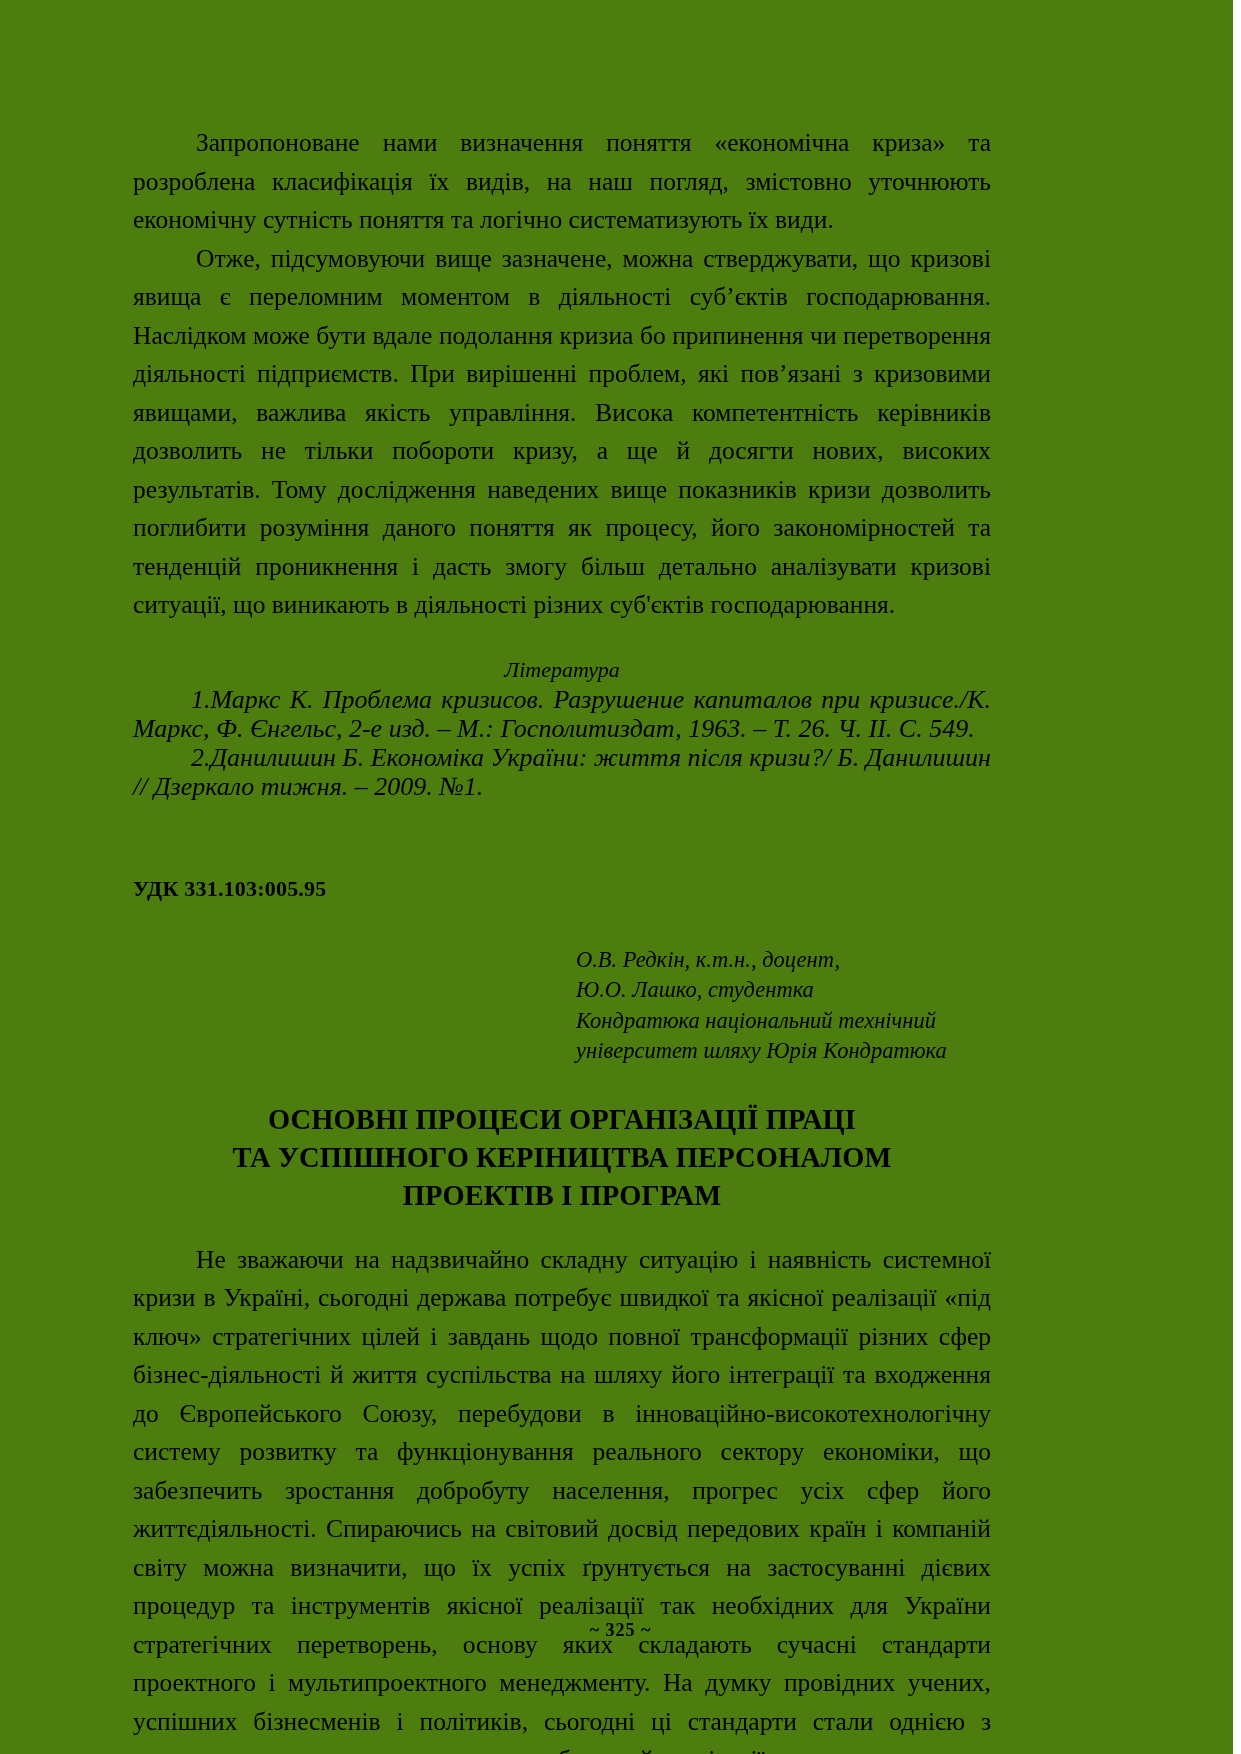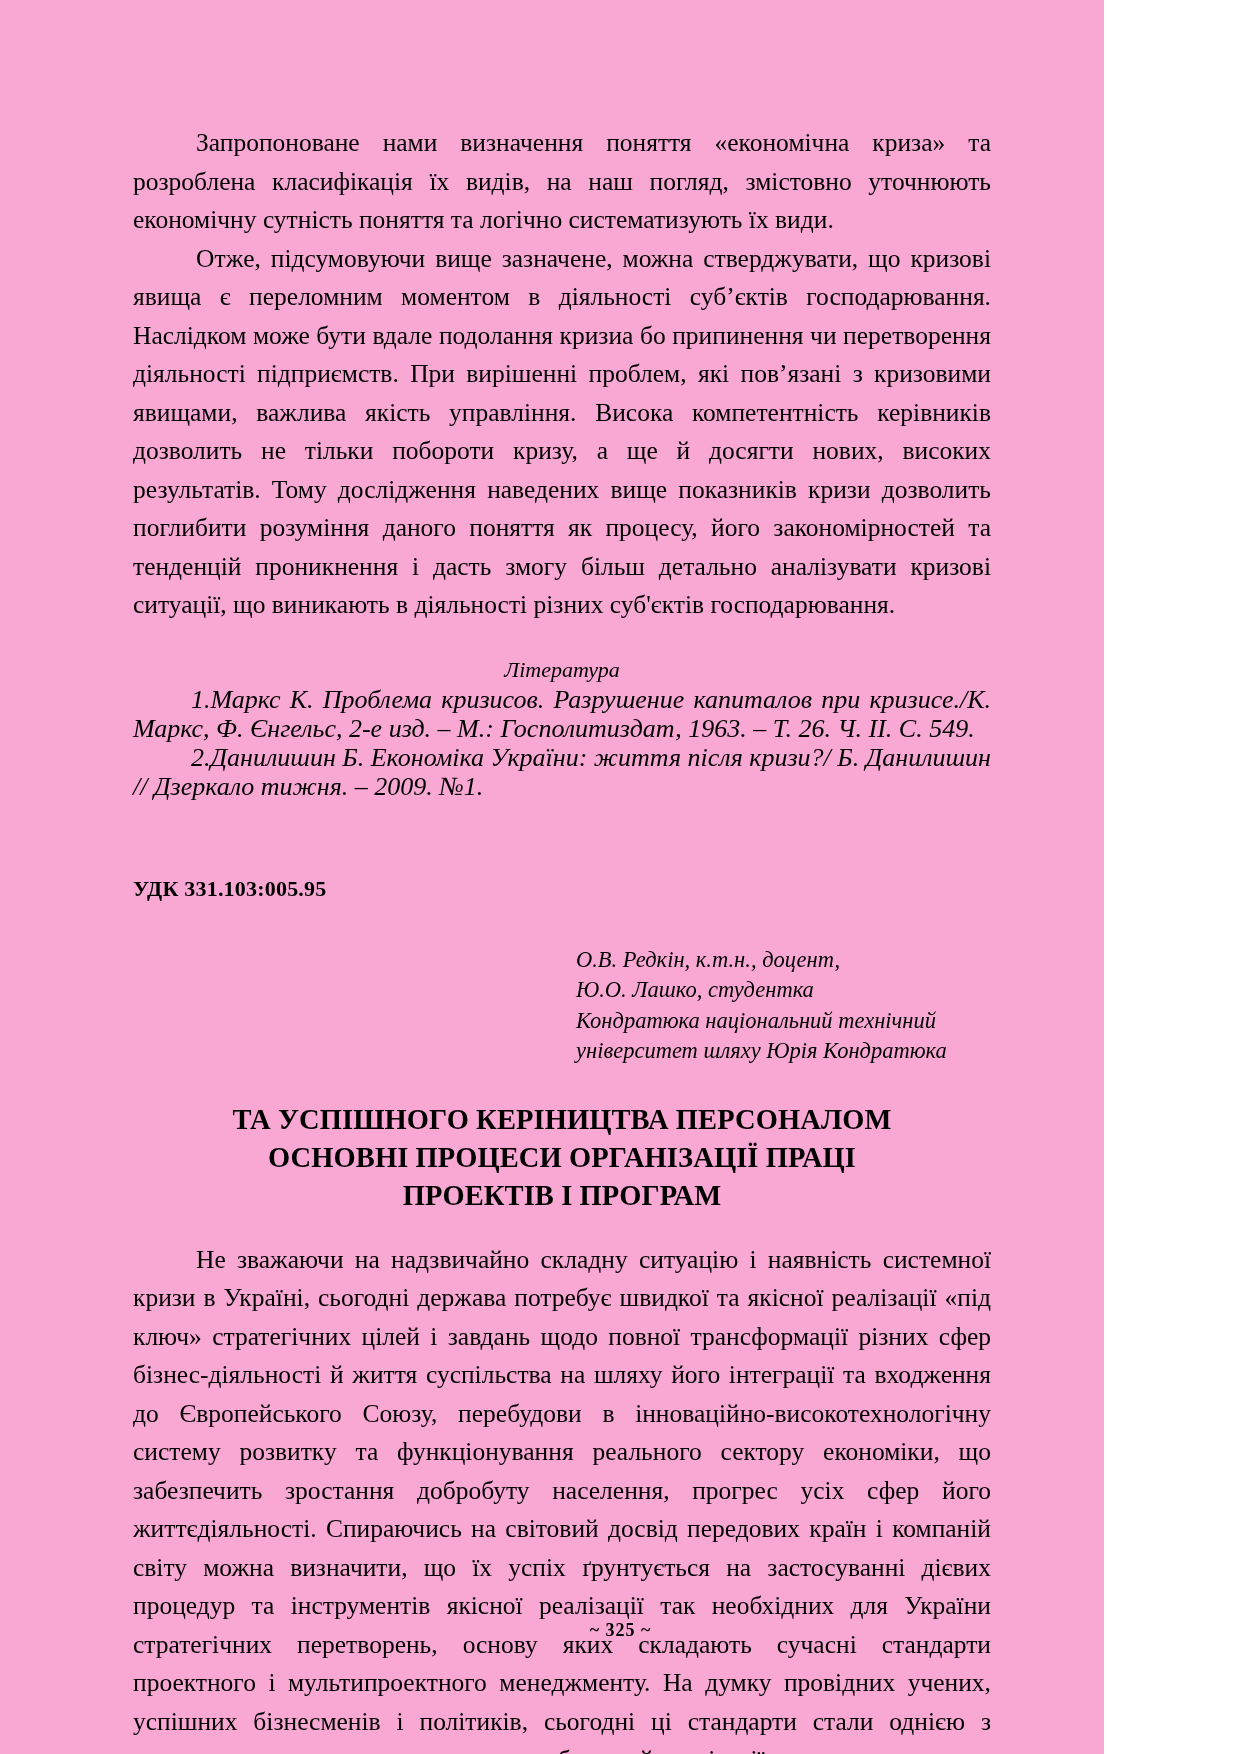--- a/index.html
+++ b/index.html
@@ -12,23 +12,23 @@
     height: 1754px;
     font-family: "Liberation Serif", "DejaVu Serif", serif;
     color: #000000;
     position: relative;
     overflow: hidden;
   }
   .page {
     position: absolute;
     left: 0;
     top: 0;
-    width: 1104px;
+    width: 1233px;
     height: 1754px;
-    background: #f9a8d4;
+    background: #4d7c0f;
   }
   .content {
     position: absolute;
     left: 133px;
     top: 124px;
     width: 858px;
   }
 
   
   p.body-par {
@@ -132,22 +132,22 @@
     <div class="udk">УДК 331.103:005.95</div>
 
     <div class="authors">
       <div>О.В. Редкін, к.т.н., доцент,</div>
       <div>Ю.О. Лашко, студентка</div>
       <div>Кондратюка національний технічний</div>
       <div>університет шляху Юрія Кондратюка</div>
     </div>
 
     <div class="article-title">
+      <div>ОСНОВНІ ПРОЦЕСИ ОРГАНІЗАЦІЇ ПРАЦІ</div>
       <div>ТА УСПІШНОГО КЕРІНИЦТВА ПЕРСОНАЛОМ</div>
-      <div>ОСНОВНІ ПРОЦЕСИ ОРГАНІЗАЦІЇ ПРАЦІ</div>
       <div>ПРОЕКТІВ І ПРОГРАМ</div>
     </div>
 
     <p class="intro">Не зважаючи на надзвичайно складну ситуацію і наявність системної кризи  в Україні, сьогодні держава потребує швидкої та якісної реалізації «під ключ» стратегічних цілей і завдань щодо повної трансформації різних сфер бізнес-діяльності й життя суспільства на шляху його інтеграції та входження до Європейського Союзу, перебудови в інноваційно-високотехнологічну систему розвитку та функціонування реального сектору економіки, що забезпечить зростання добробуту населення, прогрес усіх сфер його життєдіяльності. Спираючись на світовий досвід передових країн і компаній світу можна визначити, що їх успіх ґрунтується на застосуванні дієвих процедур та інструментів якісної реалізації так необхідних для України стратегічних перетворень, основу яких складають сучасні стандарти проектного і мультипроектного менеджменту. На думку провідних учених, успішних бізнесменів і політиків, сьогодні ці стандарти стали однією з головних  та еталонних  процедур розроблення й реалізації</p>
 
   </div>
 
   <div class="footer">~ 325 ~</div>
 </div>
 

